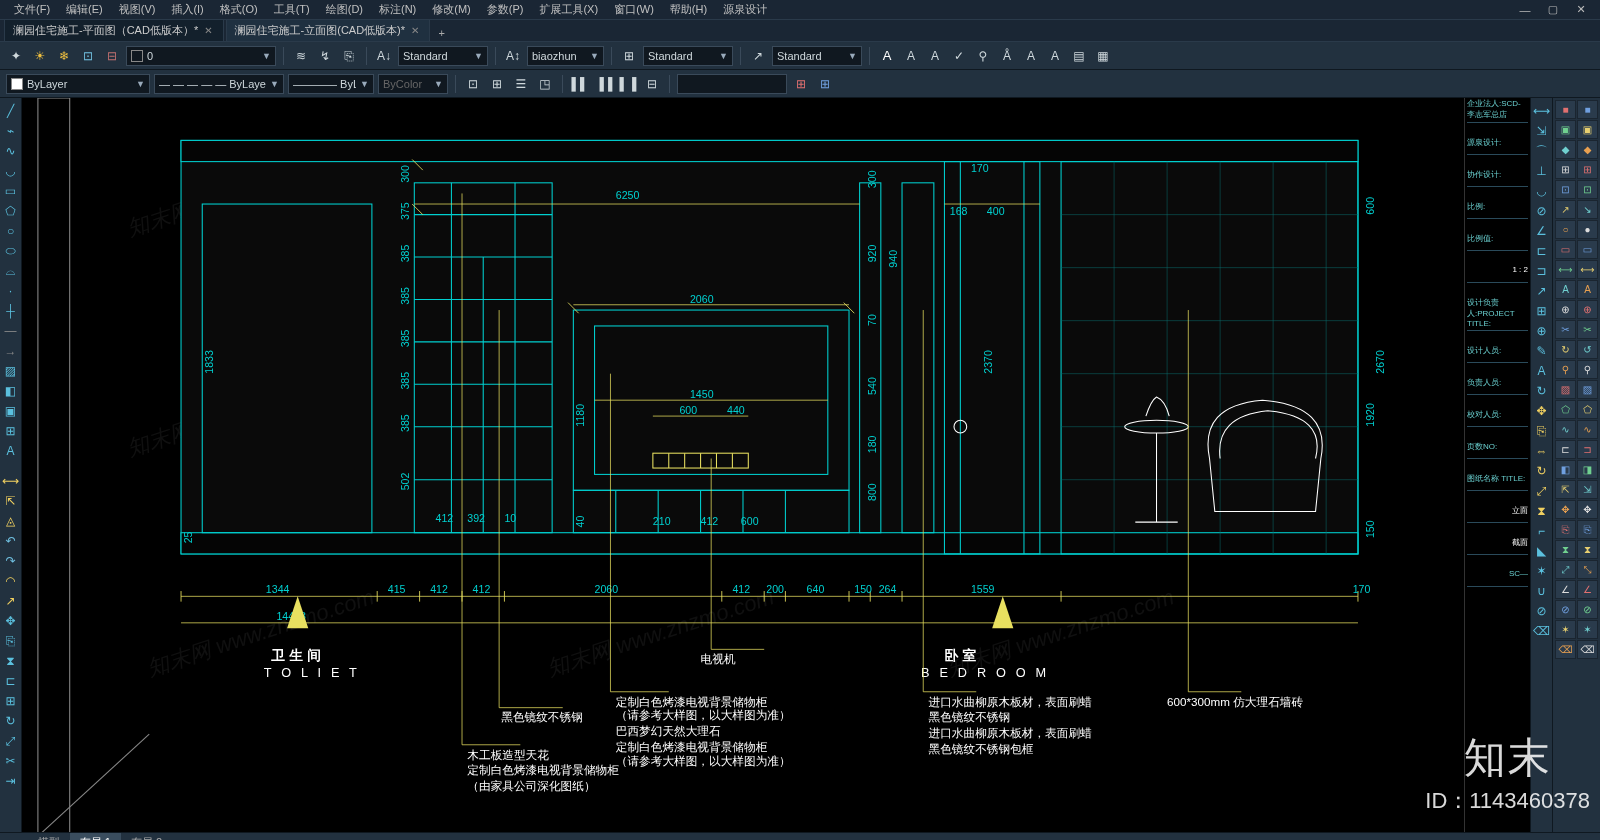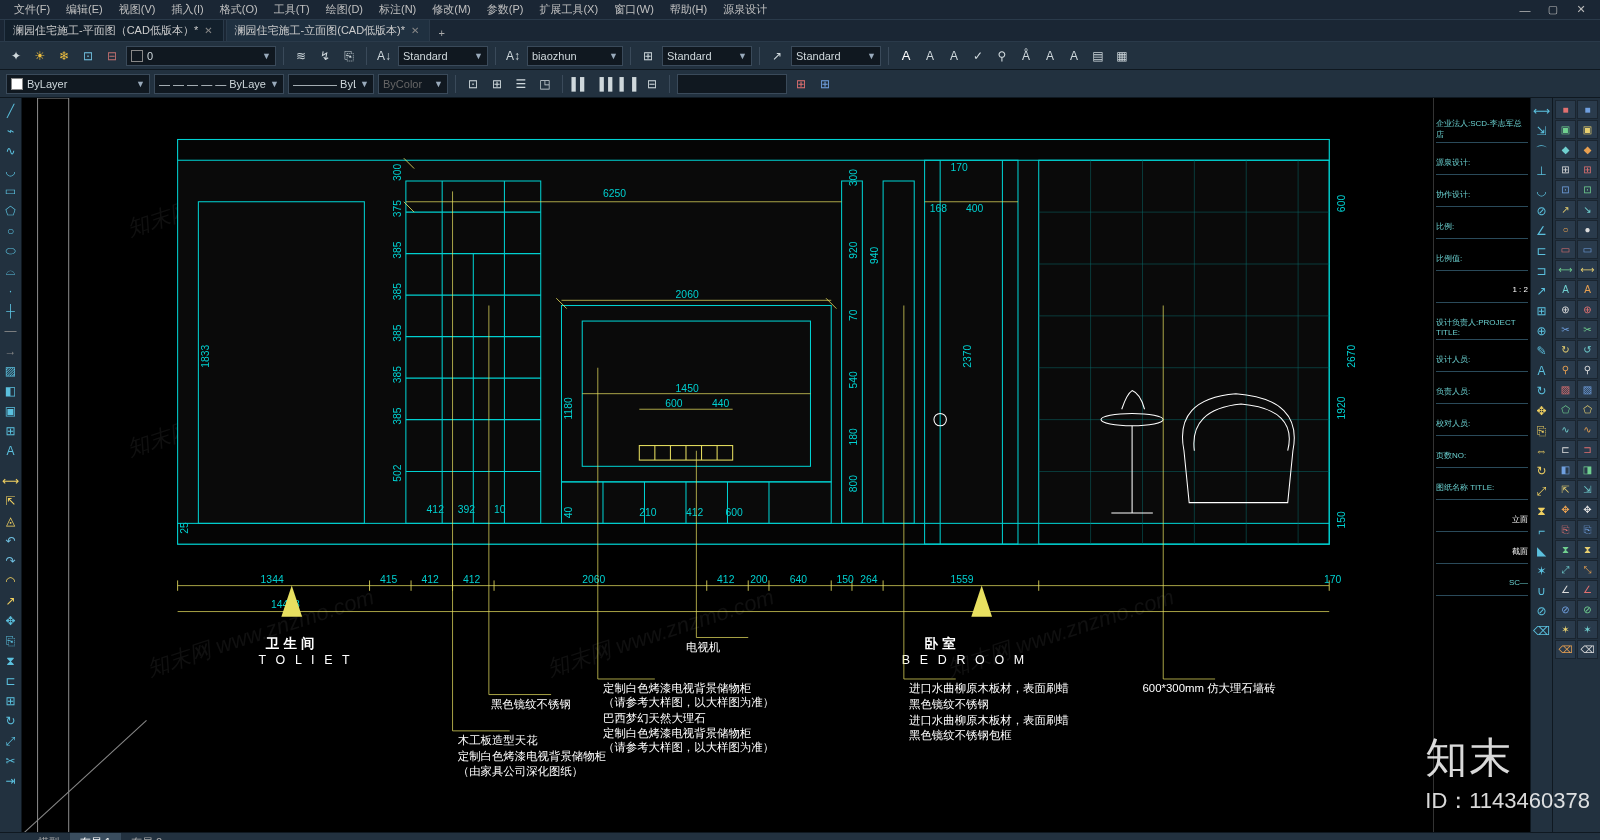--- a/index.html
+++ b/index.html
@@ -79,22 +79,22 @@
 .cross { stroke: #e8e060; stroke-width: 0.8; }
 .hatch { fill: #0a0a0a; }
 .gray { stroke: #888; fill: none; }
 .white { stroke: #fff; fill: none; }
 
 
 .wm { position: absolute; color: rgba(80,80,80,0.2); font-size: 22px; transform: rotate(-18deg); pointer-events: none; font-style: italic; }
 
 
 .titleblock {
-  width: 97px; background: #000; border-left: 1px solid #333;
-  padding: 20px 2px; font-size: 8px; color: #6ad0d0; display: flex; flex-direction: column; gap: 14px;
+  width: 66px; background: #000; border-left: 1px solid #333;
+  padding: 0 2px; font-size: 8px; color: #6ad0d0; display: flex; flex-direction: column; gap: 14px;
 }
 .tb-row { border-bottom: 1px solid #2a4a5a; padding-bottom: 2px; min-height: 18px; }
 
 
 .right-tools {
   width: 22px; background: #22313f; border-left: 1px solid #0f1820;
   display: flex; flex-direction: column; align-items: center; padding-top: 4px; gap: 2px;
 }
 .palette-right {
   width: 48px; background: #22313f; border-left: 1px solid #0f1820;
@@ -113,21 +113,21 @@
 
 .layout-tabs {
   height: 20px; background: #22313f; display: flex; align-items: center;
   border-top: 1px solid #0f1820; font-size: 11px; padding-left: 6px;
 }
 .lyt { padding: 2px 10px; color: #aaa; }
 .lyt.active { background: #3a4d5e; color: #fff; }
 
 
 .brand-overlay {
-  position: absolute; right: 10px; bottom: 24px; text-align: left; pointer-events: none;
+  position: absolute; right: 10px; bottom: 24px; text-align: center; pointer-events: none;
 }
 .brand-cn { color: #fff; font-size: 42px; font-weight: 300; opacity: 0.85; letter-spacing: 2px; }
 .brand-id { color: #fff; font-size: 22px; opacity: 0.85; }
 
 svg text { user-select: none; }
 </style>
 </head>
 <body>
 
 <div class="menubar">
@@ -180,21 +180,21 @@
   <div class="icon-btn">↯</div>
   <div class="icon-btn">⎘</div>
   <div class="sep"></div>
   <div class="icon-btn">A↓</div>
   <div class="combo" style="width:90px">
     <span class="val">Standard</span>
       <span class="chev">▼</span>
   </div>
   <div class="sep"></div>
   <div class="icon-btn">A↕</div>
-  <div class="combo" style="width:96px">
+  <div class="combo" style="width:77px">
     <span class="val">biaozhun</span>
       <span class="chev">▼</span>
   </div>
   <div class="sep"></div>
   <div class="icon-btn">⊞</div>
   <div class="combo" style="width:90px">
     <span class="val">Standard</span>
       <span class="chev">▼</span>
   </div>
   <div class="sep"></div>

